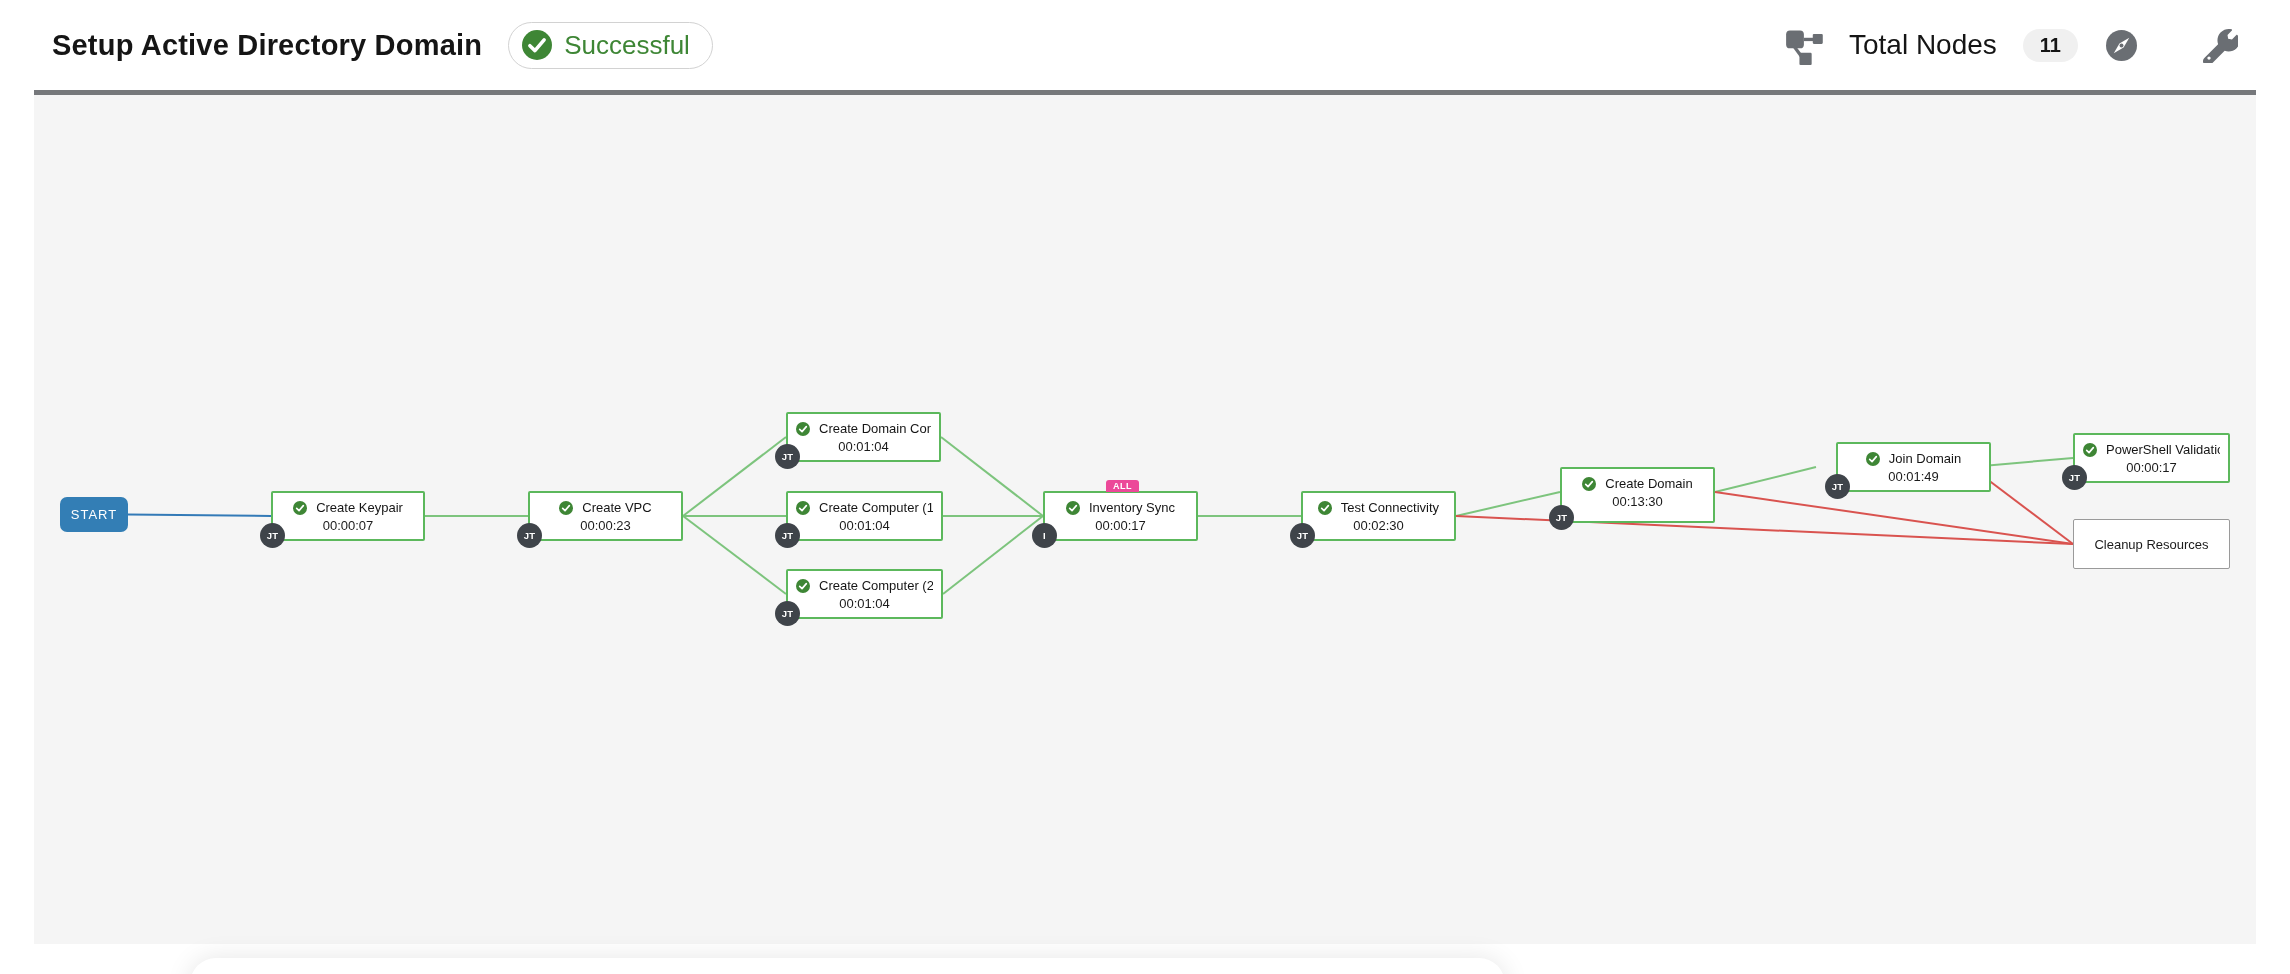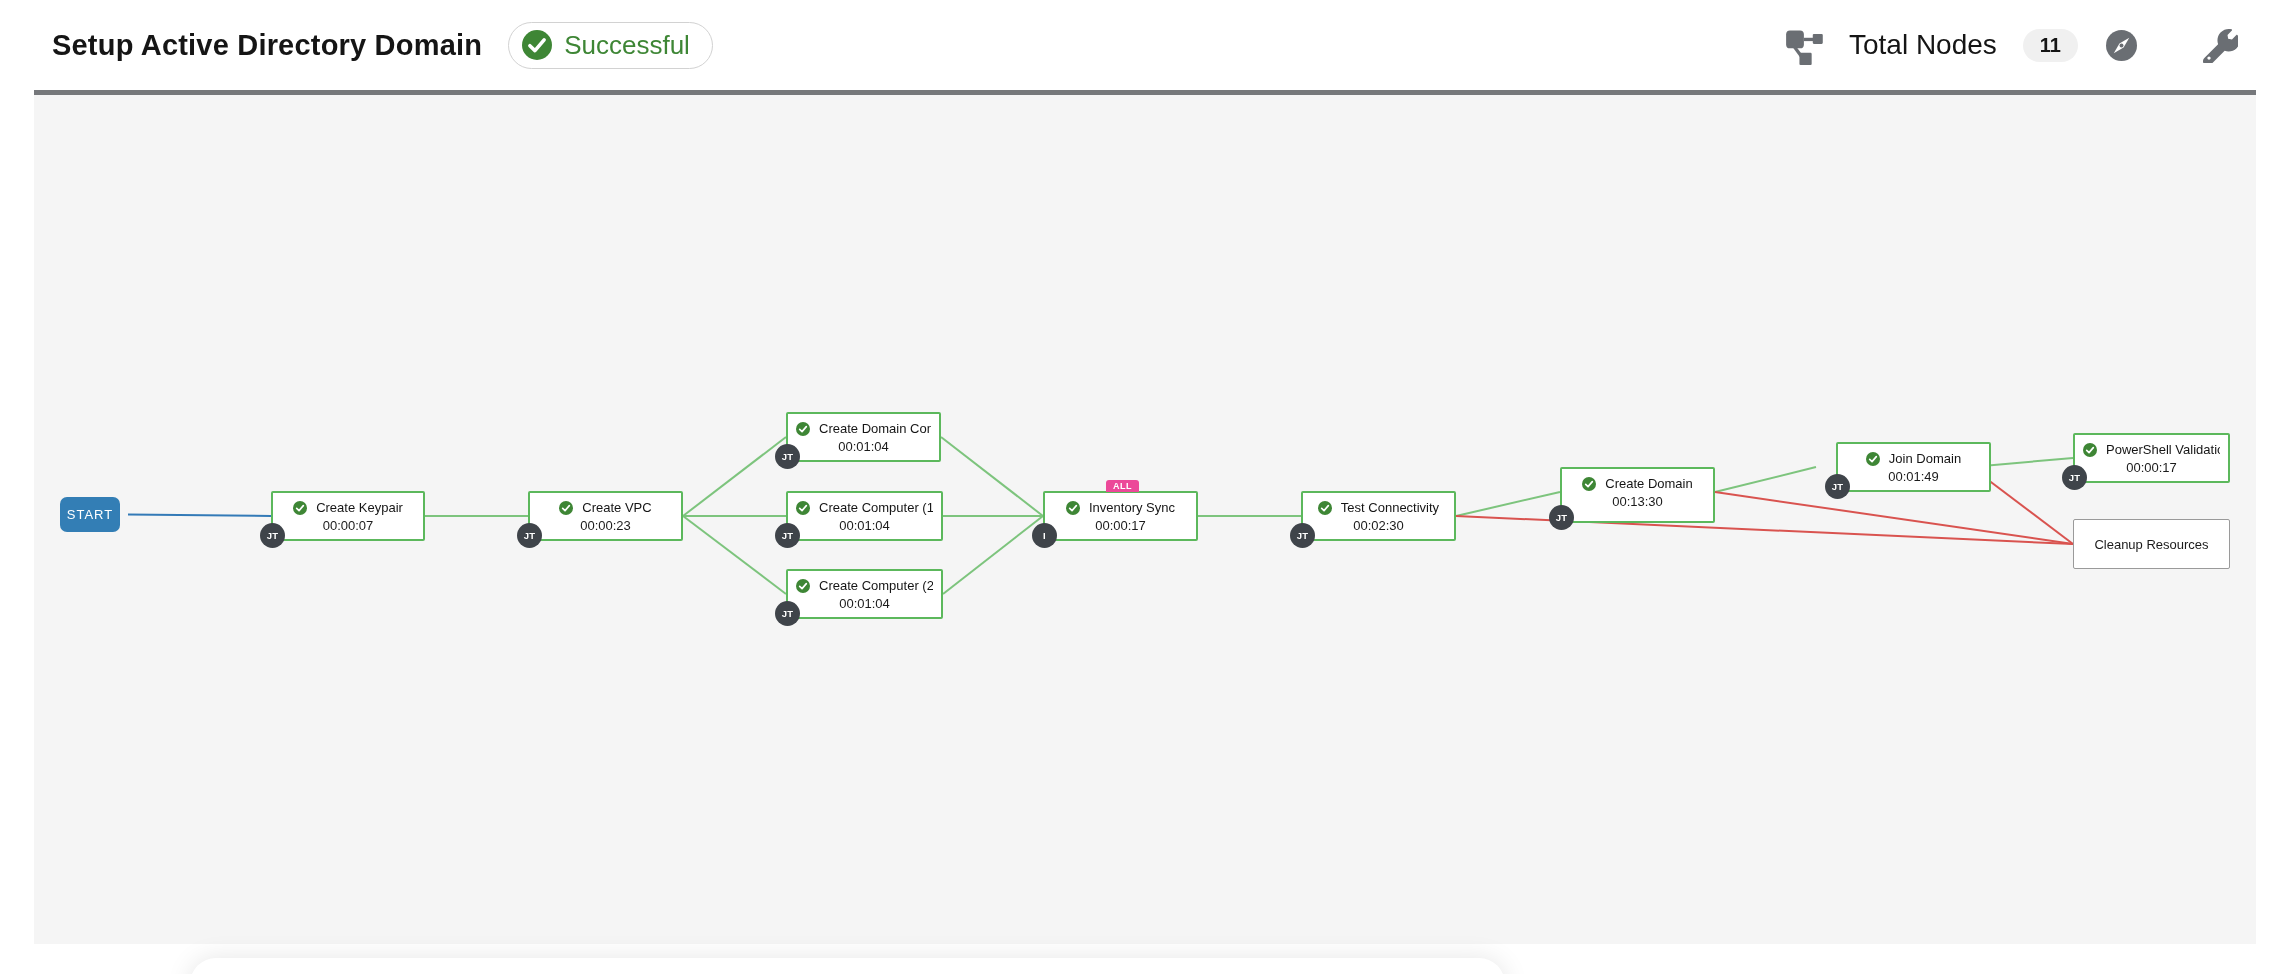--- a/index.html
+++ b/index.html
@@ -112,21 +112,21 @@
       <line x1="909" y1="499" x2="1009" y2="421" stroke="#7DC47D" stroke-width="2"></line>
       <line x1="1164" y1="421" x2="1267" y2="421" stroke="#7DC47D" stroke-width="2"></line>
       <line x1="1422" y1="421" x2="1526" y2="397" stroke="#7DC47D" stroke-width="2"></line>
       <line x1="1422" y1="421" x2="2039" y2="449" stroke="#D9534F" stroke-width="2"></line>
       <line x1="1681" y1="397" x2="1782" y2="372" stroke="#7DC47D" stroke-width="2"></line>
       <line x1="1681" y1="397" x2="2039" y2="449" stroke="#D9534F" stroke-width="2"></line>
       <line x1="1937" y1="372" x2="2039" y2="363" stroke="#7DC47D" stroke-width="2"></line>
       <line x1="1937" y1="372" x2="2039" y2="449" stroke="#D9534F" stroke-width="2"></line>
     </svg>
   <div id="nodes-layer">
-      <div class="wf-node start" style="left: 26px; top: 402px; width: 60px; height: 35px;">
+      <div class="wf-node start" style="left: 26px; top: 402px; width: 68px; height: 35px;">
         <span class="start-label">START</span>
       </div>
       <div class="wf-node job" style="left: 237px; top: 396px; width: 154px; height: 50px;">
         <div class="node-row">
       <svg class="node-check" viewBox="0 0 16 16">
         <circle cx="8" cy="8" r="8" fill="#3E8635"></circle>
         <path d="M4.2 8.4 L6.9 11 L11.8 5.3" stroke="#fff" stroke-width="1.9" fill="none" stroke-linecap="round" stroke-linejoin="round"></path>
       </svg>
       <span class="node-label">Create Keypair</span>
         </div>

